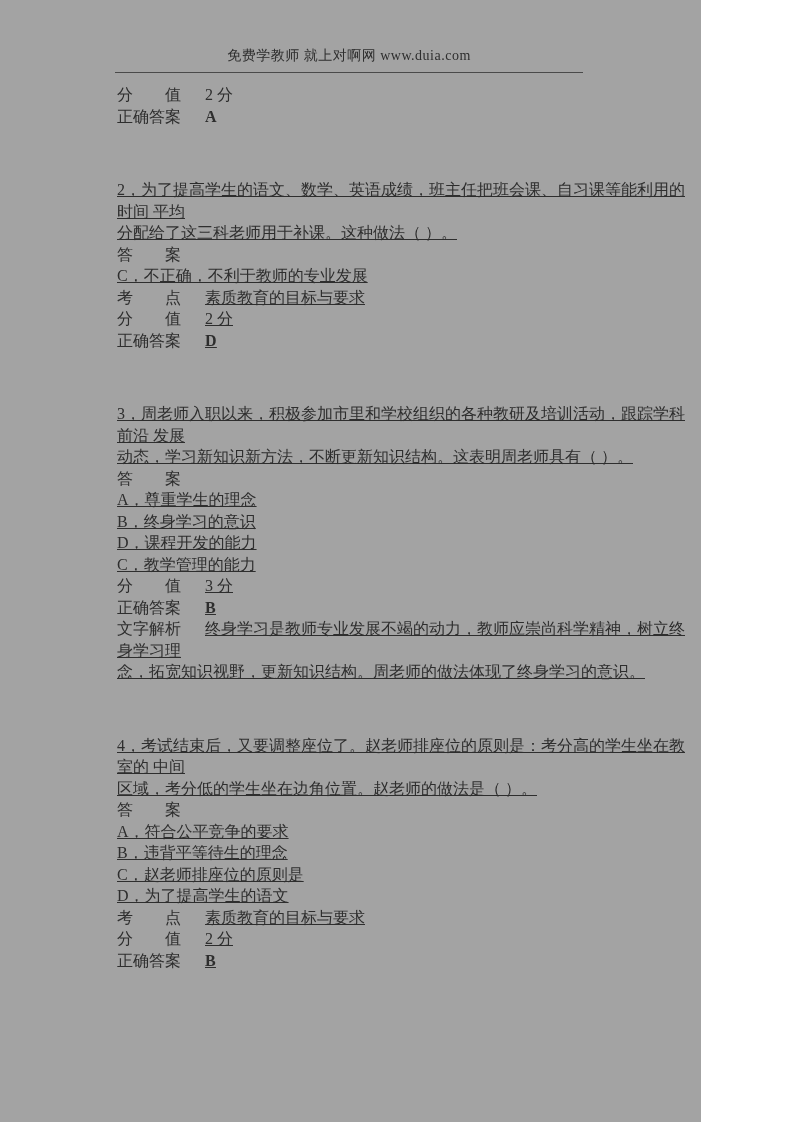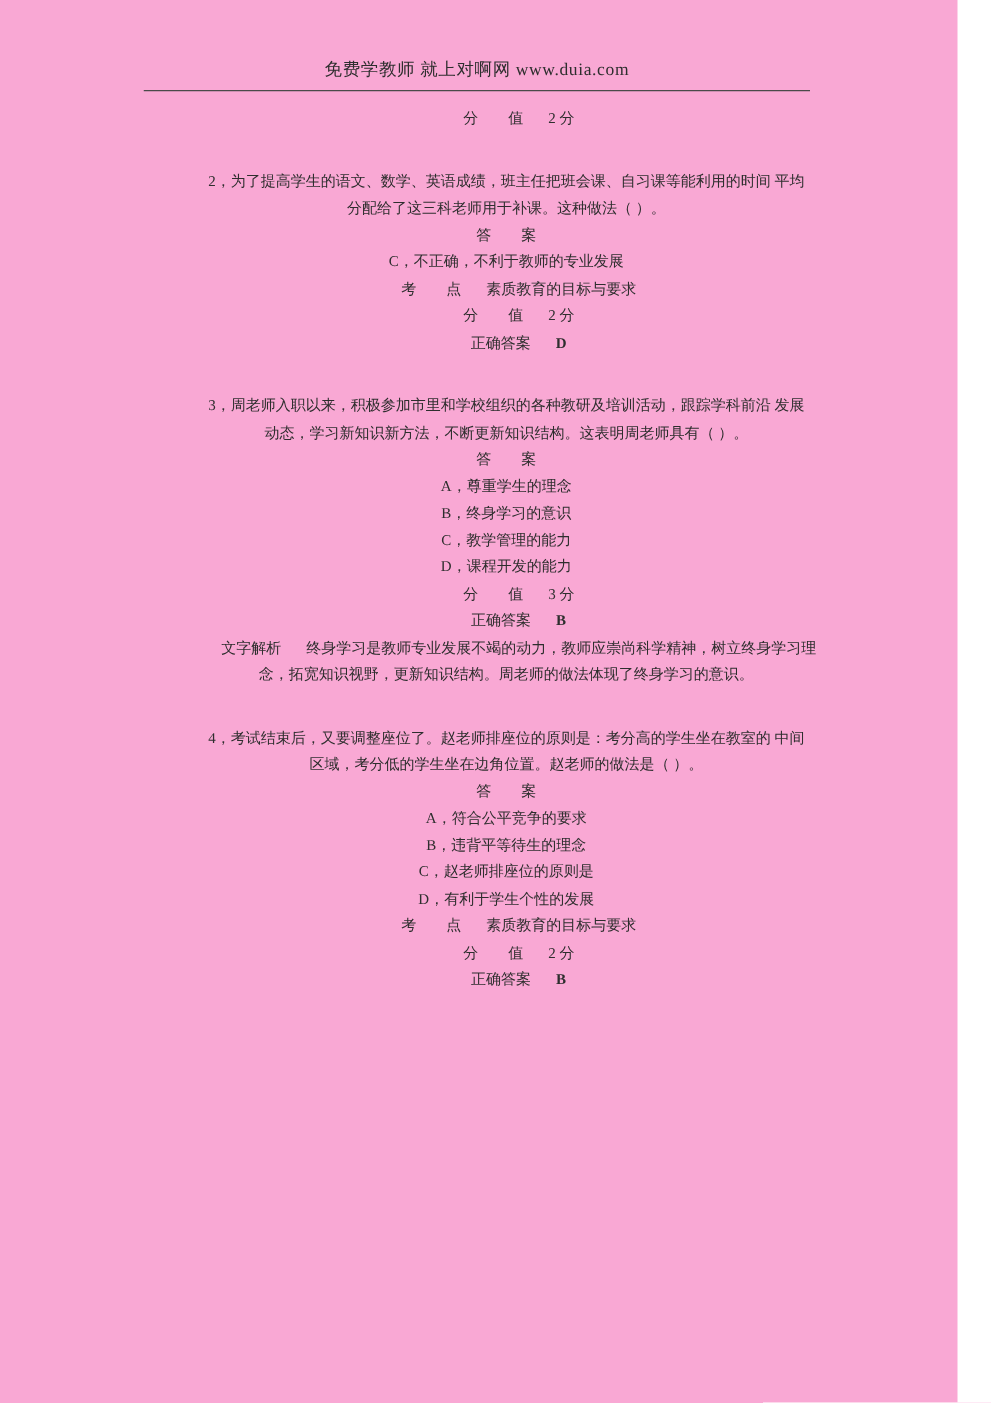--- a/index.html
+++ b/index.html
@@ -2,46 +2,45 @@
 <html><head>
 <meta charset="utf-8">
 <style>
   html, body {
     margin: 0;
     padding: 0;
     background: #ffffff;
   }
   .page {
     position: relative;
-    width: 766px;
+    width: 701px;
     height: 1122px;
-    background: #f9a8d4;
+    background: #a3a3a3;
     font-family: "Liberation Serif", "DejaVu Serif", serif;
     color: #2e2e2e;
     overflow: hidden;
   }
   .header {
     margin: 0 118px 0 115px;
     padding-top: 47px;
     padding-bottom: 7px;
     border-bottom: 1.5px solid #4a4a4a;
     text-align: center;
     font-size: 14px;
     letter-spacing: 0.5px;
   }
   .content {
     margin-left: 117px;
     width: 576px;
     margin-top: 11px;
-    font-size: 12px;
+    font-size: 16px;
     line-height: 21.5px;
-    text-align: center;
   }
   .content p { margin: 0; }
-  .qblock { margin-top: 29px; }
+  .qblock { margin-top: 52px; text-decoration: underline; }
   .pre { white-space: pre-line; }
   .label {
     display: inline-block;
     width: 88px;
     vertical-align: top;
   }
   .correct-val {
     font-weight: bold;
     letter-spacing: 0.3px;
   }
@@ -52,53 +51,54 @@
 <div class="page">
 
   <div class="header">
     <span>免费学教师 就上对啊网 www.duia.com</span>
   </div>
 
   <div class="content">
 
     <section>
       <p class="field"><span class="label">分　　值</span><span class="value">2 分</span></p>
+      <p class="field"><span class="label">正确答案</span><span class="value correct-val">A</span></p>
     </section>
 
     <section class="qblock">
       <p class="pre">2，为了提高学生的语文、数学、英语成绩，班主任把班会课、自习课等能利用的时间 平均
 分配给了这三科老师用于补课。这种做法（ ）。</p>
       <p class="field"><span class="label">答　　案</span></p>
       <p>C，不正确，不利于教师的专业发展</p>
       <p class="field"><span class="label">考　　点</span><span class="value">素质教育的目标与要求</span></p>
       <p class="field"><span class="label">分　　值</span><span class="value">2 分</span></p>
       <p class="field"><span class="label">正确答案</span><span class="value correct-val">D</span></p>
     </section>
 
     <section class="qblock">
       <p class="pre">3，周老师入职以来，积极参加市里和学校组织的各种教研及培训活动，跟踪学科前沿 发展
 动态，学习新知识新方法，不断更新知识结构。这表明周老师具有（ ）。</p>
       <p class="field"><span class="label">答　　案</span></p>
       <p>A，尊重学生的理念</p>
       <p>B，终身学习的意识</p>
+      <p>D，课程开发的能力</p>
       <p>C，教学管理的能力</p>
-      <p>D，课程开发的能力</p>
       <p class="field"><span class="label">分　　值</span><span class="value">3 分</span></p>
       <p class="field"><span class="label">正确答案</span><span class="value correct-val">B</span></p>
       <p class="field"><span class="label">文字解析</span><span class="value pre">终身学习是教师专业发展不竭的动力，教师应崇尚科学精神，树立终身学习理
 念，拓宽知识视野，更新知识结构。周老师的做法体现了终身学习的意识。</span></p>
     </section>
 
     <section class="qblock">
       <p class="pre">4，考试结束后，又要调整座位了。赵老师排座位的原则是：考分高的学生坐在教室的 中间
 区域，考分低的学生坐在边角位置。赵老师的做法是（ ）。</p>
       <p class="field"><span class="label">答　　案</span></p>
       <p>A，符合公平竞争的要求</p>
       <p>B，违背平等待生的理念</p>
       <p>C，赵老师排座位的原则是</p>
-      <p>D，有利于学生个性的发展</p>
+      <p>D，为了提高学生的语文</p>
       <p class="field"><span class="label">考　　点</span><span class="value">素质教育的目标与要求</span></p>
       <p class="field"><span class="label">分　　值</span><span class="value">2 分</span></p>
       <p class="field"><span class="label">正确答案</span><span class="value correct-val">B</span></p>
     </section>
 
   </div>
 </div>
 
 </body></html>

